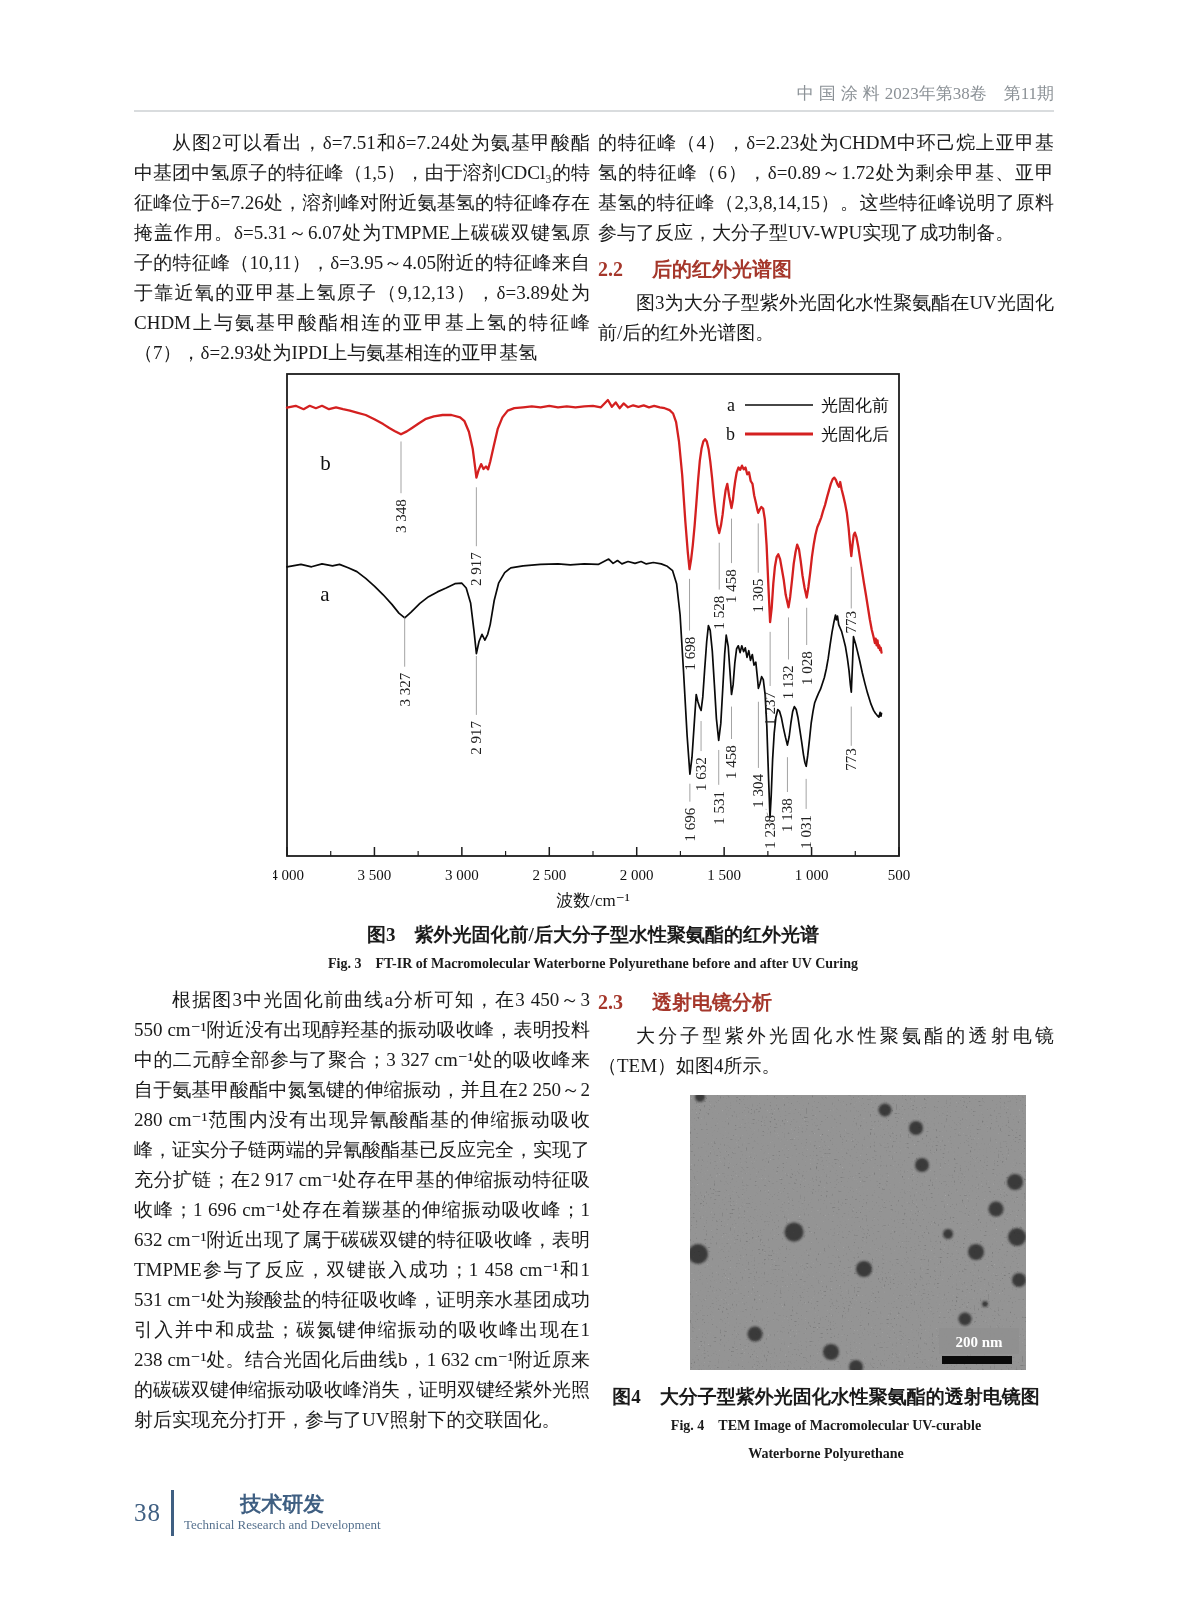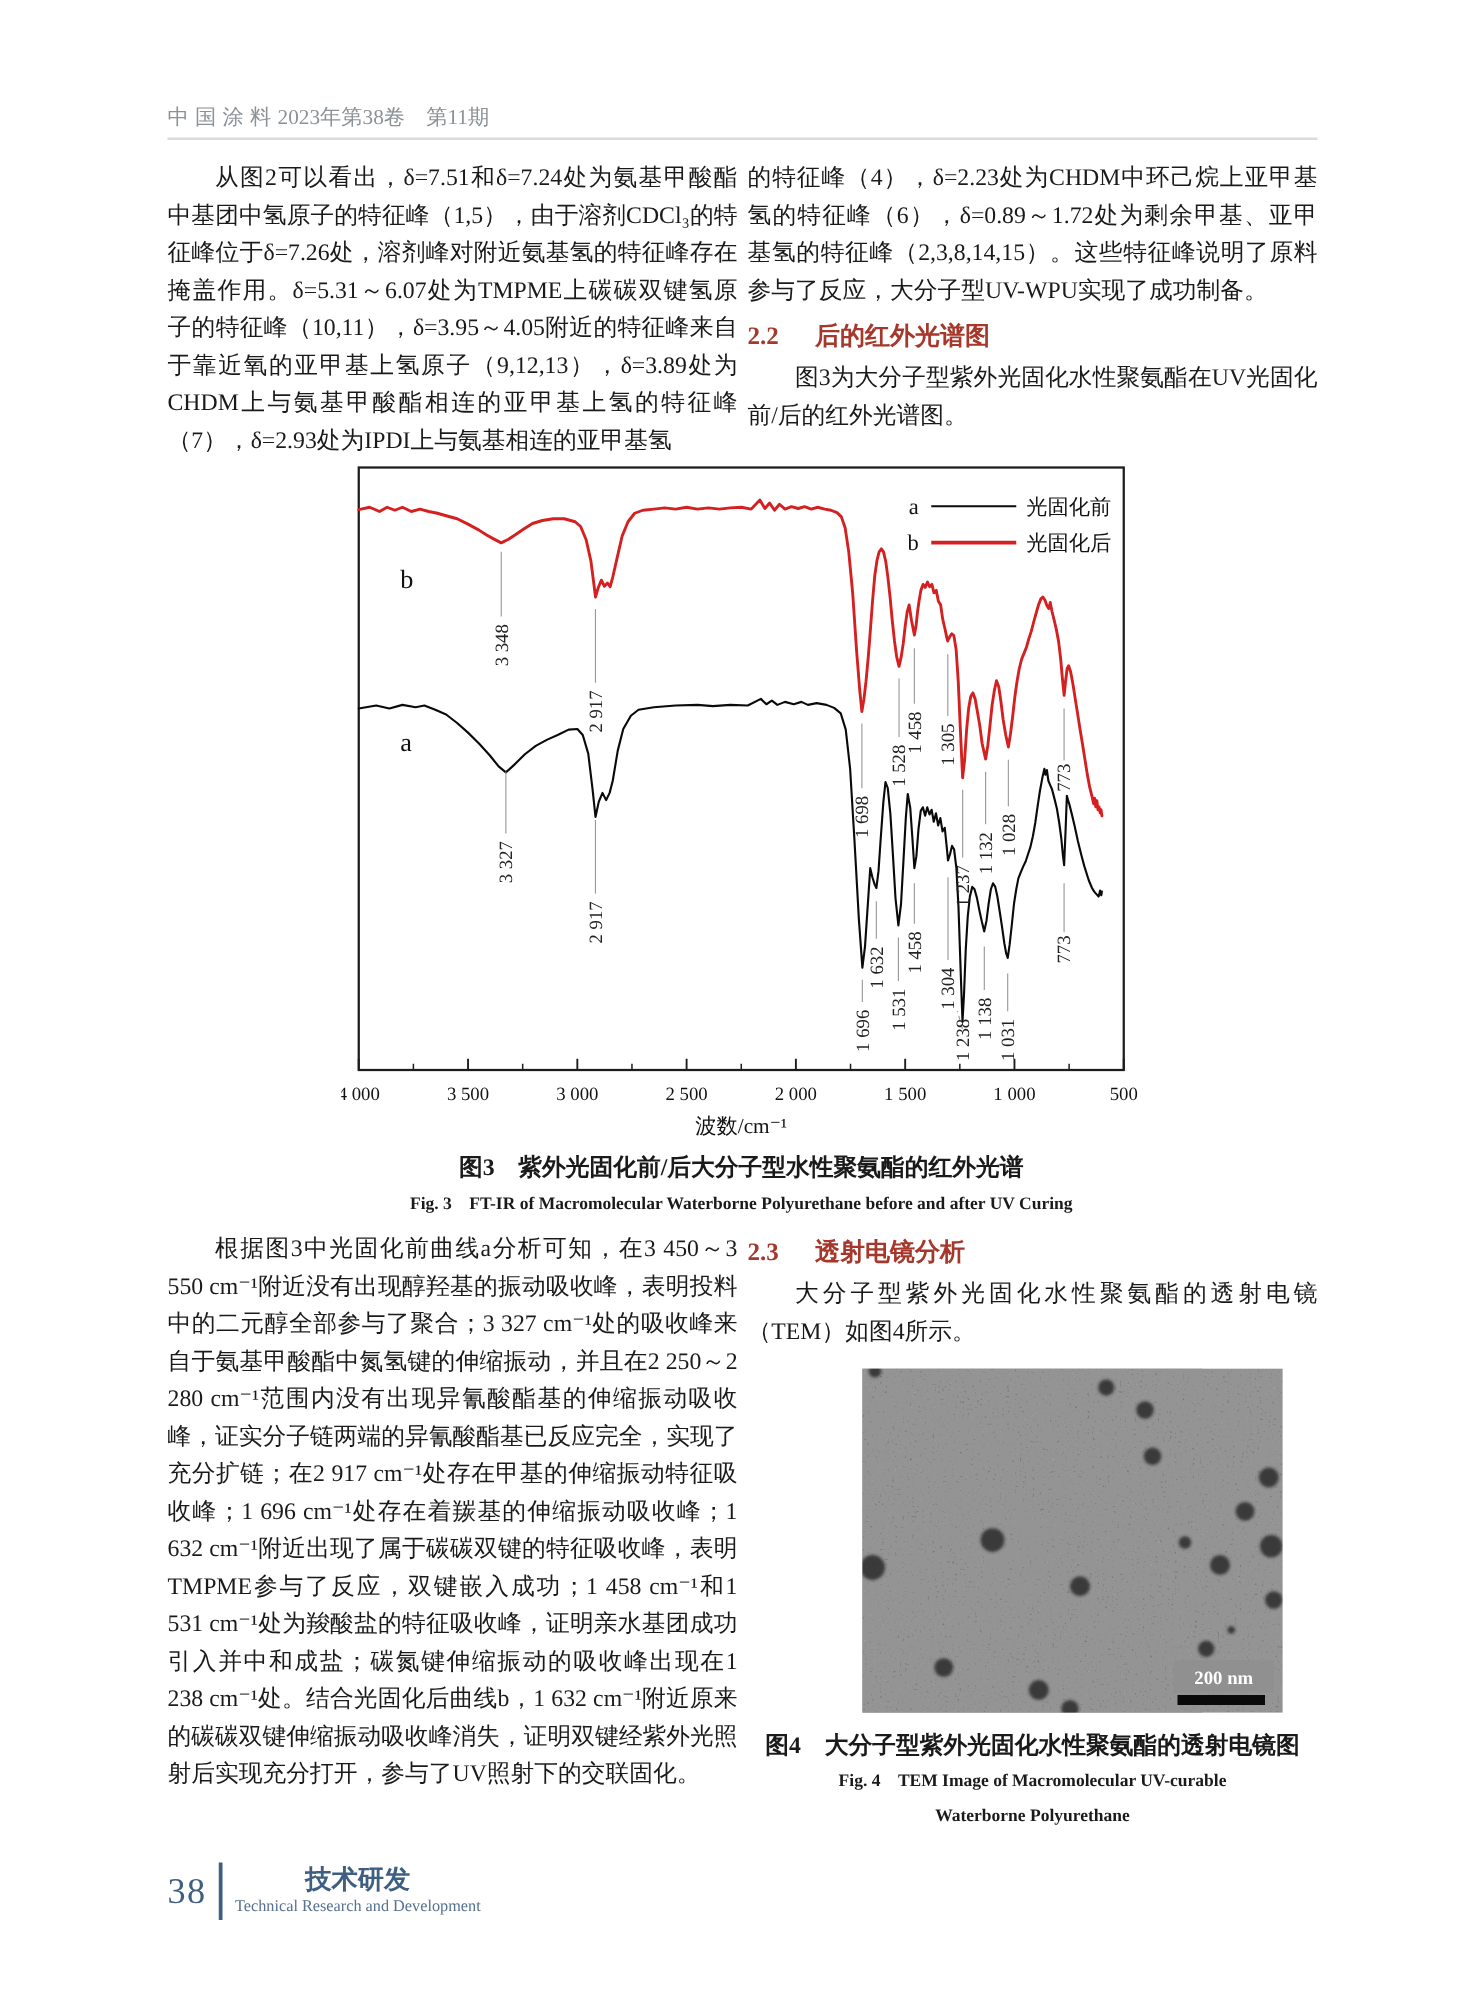--- a/index.html
+++ b/index.html
@@ -1,19 +1,19 @@
 <!DOCTYPE html>
 <html><head>
 <meta charset="utf-8">
 <style>
   html,body{margin:0;padding:0;background:#ffffff;}
   .page{position:relative;width:1187px;height:1600px;background:#ffffff;overflow:hidden;
         font-family:"Liberation Serif","DejaVu Serif",serif;color:#1a1a1a;}
   
-  .hdr{position:absolute;left:134px;top:82px;width:920px;display:flex;justify-content:flex-start;
+  .hdr{position:absolute;left:134px;top:82px;width:920px;display:flex;justify-content:flex-end;
        align-items:flex-end;color:#8b9196;font-size:17px;}
   .hdr .jr{letter-spacing:5px;}
   .hdr-rule{position:absolute;left:134px;top:110px;width:920px;height:2px;background:#d9dcde;}
   
   .col{position:absolute;width:456px;font-size:19px;line-height:30px;text-align:justify;}
   .col p{margin:0;}
   .indent{text-indent:2em;}
   .sec-head{font-weight:bold;color:#a5372b;font-size:20px;line-height:34px;margin:4px 0 2px 0;text-align:left;}
   .sec-head .num{margin-right:29px;}
   
@@ -21,21 +21,21 @@
   .fig3 svg{display:block;font-family:"Liberation Serif","DejaVu Serif",serif;}
   .cap-cn{font-weight:bold;font-size:19px;line-height:30px;margin-top:2px;}
   .cap-en{font-weight:bold;font-size:14px;line-height:28px;font-family:"Liberation Serif","DejaVu Serif",serif;}
   
   .fig4wrap{margin-top:14px;text-align:center;}
   .tembox{position:relative;width:272px;height:275px;margin:0 auto;background:#9b9b9b;}
   .tembox svg{position:absolute;left:0;top:0;}
   .fig4caps{margin-top:12px;}
   
   .ftr{position:absolute;left:134px;top:1490px;display:flex;align-items:center;color:#3f5f82;}
-  .ftr .pnum{font-size:29px;margin-right:10px;letter-spacing:1px;}
+  .ftr .pnum{font-size:25px;margin-right:10px;letter-spacing:1px;}
   .ftr .bar{width:3px;height:46px;background:#3f5f82;margin-right:10px;}
   .ftr .cn{font-size:21px;font-weight:bold;line-height:24px;font-family:"Liberation Sans","DejaVu Sans",sans-serif;text-align:center;}
   .ftr .en{font-size:13px;line-height:18px;color:#56718e;}
 </style>
 </head>
 <body>
 
 <div class="page">
 
   <div class="hdr">

